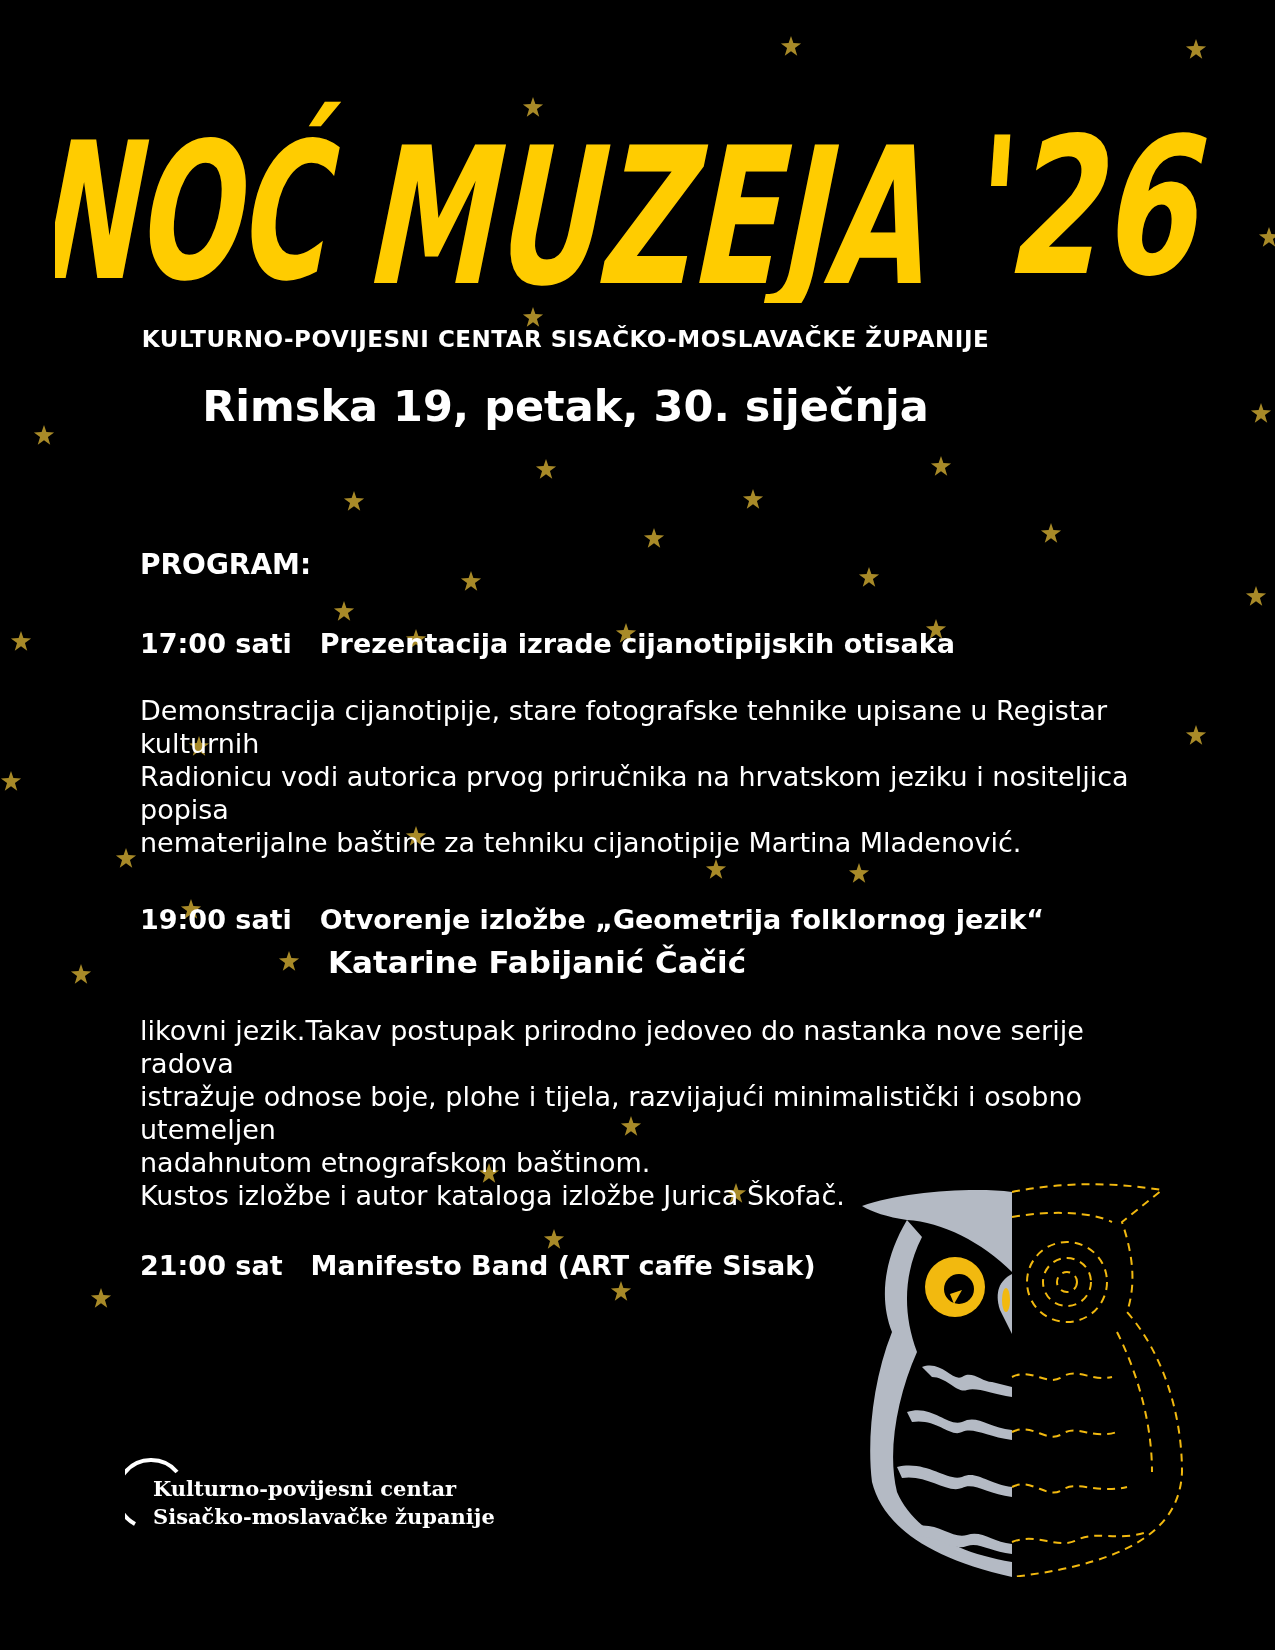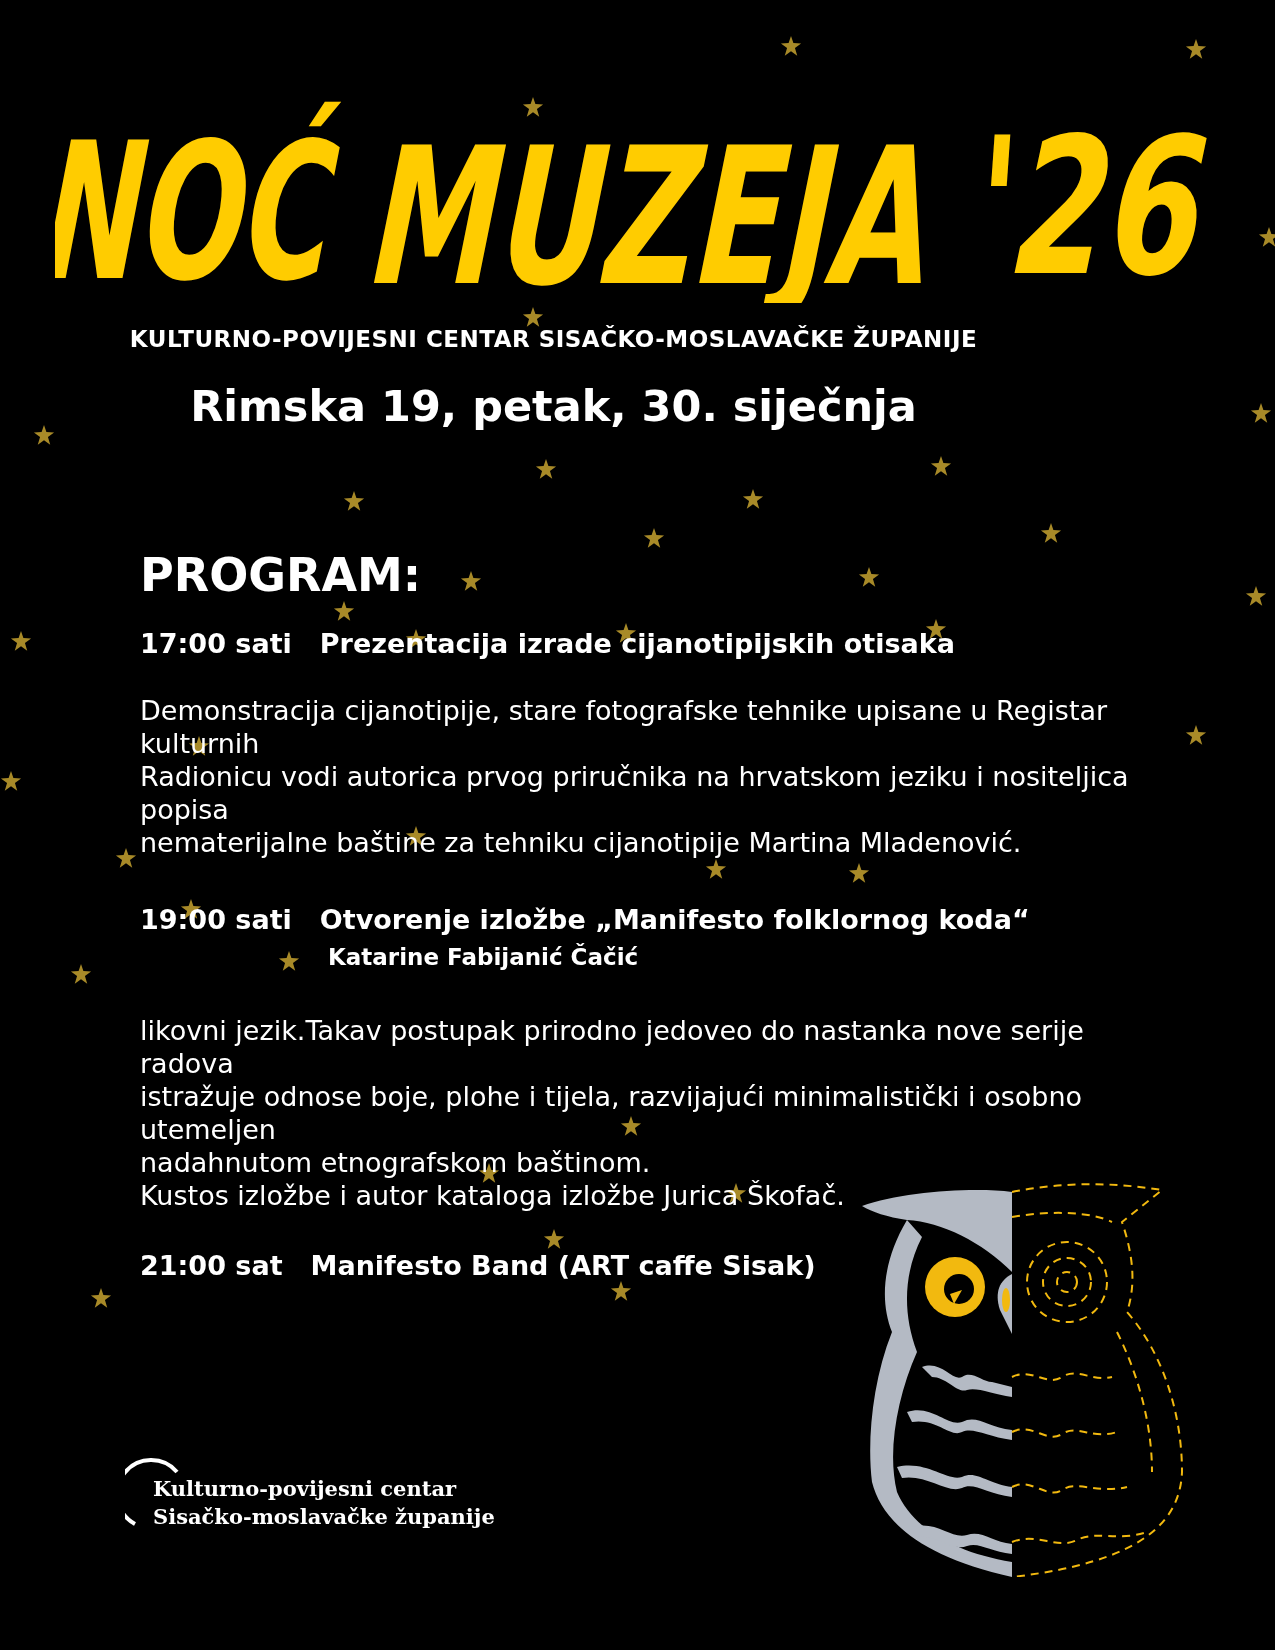--- a/index.html
+++ b/index.html
@@ -2,28 +2,28 @@
 <html><head>
 <meta charset="utf-8">
 <style>
   html, body { margin:0; padding:0; }
   body { width:1275px; height:1650px; background:#000; position:relative; overflow:hidden;
          font-family:"DejaVu Sans", sans-serif; color:#fff; }
   .star { position:absolute; width:22px; height:22px; }
   .star svg { width:100%; height:100%; display:block; }
   #title { position:absolute; left:55px; top:88px; width:1175px; height:215px; }
   #title svg { width:100%; height:100%; }
-  .center { position:absolute; left:0; width:1107px; text-align:center; }
+  .center { position:absolute; left:12px; width:1107px; text-align:center; }
   #subtitle { top:326px; font-size:23px; font-weight:bold; letter-spacing:0.5px; }
   #address { top:381px; font-size:43px; font-weight:bold; }
-  #program-heading { position:absolute; left:140px; top:548px; font-size:46px; font-weight:bold; }
+  #program-heading { position:absolute; left:140px; top:548px; font-size:28px; font-weight:bold; }
   .event-head { position:absolute; left:140px; font-size:27px; font-weight:bold; white-space:nowrap;text-align:center; }
   .event-head .time { display:inline-block; }
   .event-head .title { display:inline-block; margin-left:28px; }
-  .event-sub { position:absolute; font-size:23px; font-weight:bold; }
+  .event-sub { position:absolute; font-size:31px; font-weight:bold; }
   .para { position:absolute; left:140px; width:1020px; font-size:27px; line-height:33px; }
   #logo { position:absolute; left:125px; top:1458px; width:420px; height:90px; }
   #logo .arc { position:absolute; left:0; top:0; width:60px; height:80px; }
   #logo .l1, #logo .l2 { position:absolute; left:28px; font-family:"DejaVu Serif", serif; font-weight:bold; font-size:21px; white-space:nowrap; }
   #logo .l1 { top:18px; }
   #logo .l2 { top:46px; }
   #owl { position:absolute; left:862px; top:1182px; width:330px; height:395px; }
 </style>
 </head>
 <body>
@@ -234,21 +234,21 @@
 <div class="event-head" style="top:628px;">
   <span class="time">17:00 sati</span><span class="title">Prezentacija izrade cijanotipijskih otisaka</span>
 </div>
 <div class="para" style="top:694px;">
   <div>Demonstracija cijanotipije, stare fotografske tehnike upisane u Registar kulturnih</div>
   <div>Radionicu vodi autorica prvog priručnika na hrvatskom jeziku i nositeljica popisa</div>
   <div>nematerijalne baštine za tehniku cijanotipije Martina Mladenović.</div>
 </div>
 
 <div class="event-head" style="top:904px;">
-  <span class="time">19:00 sati</span><span class="title">Otvorenje izložbe „Manifesto folklornog koda“</span>
+  <span class="time">19:00 sati</span><span class="title">Otvorenje izložbe „Geometrija folklornog jezik“</span>
 </div>
 <div class="event-sub" style="left:328px; top:944px;">Katarine Fabijanić Čačić</div>
 <div class="para" style="top:1014px;">
   <div>likovni jezik.Takav postupak prirodno jedoveo do nastanka nove serije radova</div>
   <div>istražuje odnose boje, plohe i tijela, razvijajući minimalistički i osobno utemeljen</div>
   <div>nadahnutom etnografskom baštinom.</div>
   <div>Kustos izložbe i autor kataloga izložbe Jurica Škofač.</div>
 </div>
 
 <div class="event-head" style="top:1250px;">

